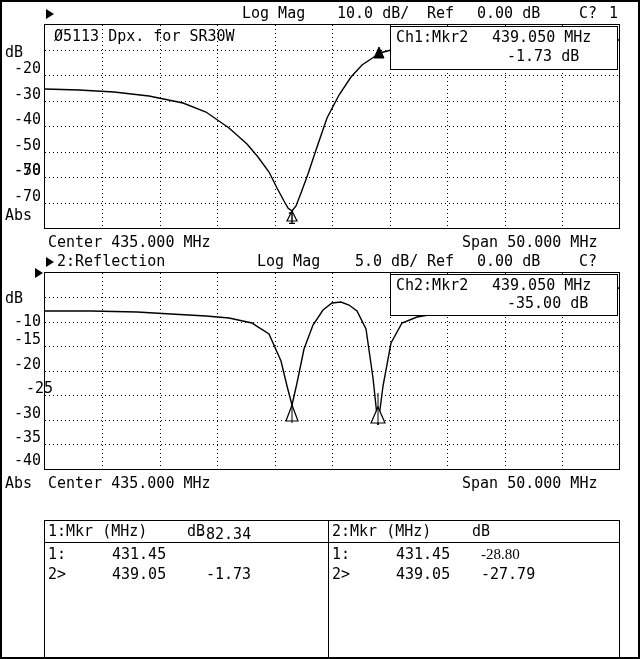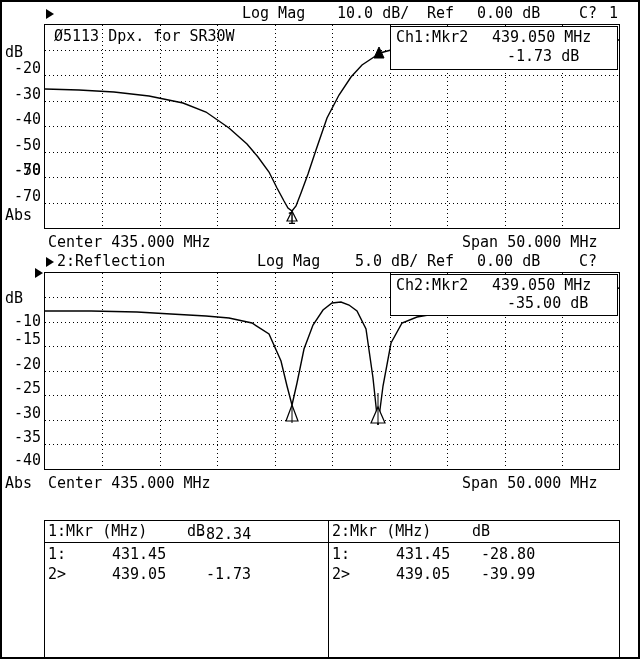--- a/index.html
+++ b/index.html
@@ -126,21 +126,21 @@
 
   <div style="position:absolute;left:388px;top:272px;width:228px;height:42px;border:1px solid #000;background:#fff;box-sizing:border-box;"></div>
   <div class="t" style="left:394px;top:275px;">Ch2:Mkr2</div>
   <div class="t" style="left:490px;top:275px;">439.050 MHz</div>
   <div class="t" style="left:505px;top:293px;">-35.00 dB</div>
 
   <div class="t" style="left:3px;top:288px;">dB</div>
   <div class="t" style="left:12px;top:311px;">-10</div>
   <div class="t" style="left:12px;top:329px;">-15</div>
   <div class="t" style="left:12px;top:354px;">-20</div>
-  <div class="t" style="left:12px;top:378px;">-25</div>
+  <div class="t" style="left:24px;top:378px;">-25</div>
   <div class="t" style="left:12px;top:403px;">-30</div>
   <div class="t" style="left:12px;top:427px;">-35</div>
   <div class="t" style="left:12px;top:450px;">-40</div>
   <div class="t" style="left:3px;top:473px;">Abs</div>
 
   <div class="t" style="left:46px;top:473px;">Center 435.000 MHz</div>
   <div class="t" style="left:460px;top:473px;">Span 50.000 MHz</div>
 
   <div class="bottomtable">
     <div class="tblsep" style="left:0;top:21px;width:100%;height:1px;"></div>
@@ -155,19 +155,19 @@
   <div class="t" style="left:46px;top:544px;">1:</div>
   <div class="t" style="left:110px;top:544px;">431.45</div>
   <div class="t" style="left:195px;top:524px;">-82.34</div>
 
   <div class="t" style="left:46px;top:564px;">2&gt;</div>
   <div class="t" style="left:110px;top:564px;">439.05</div>
   <div class="t" style="left:204px;top:564px;">-1.73</div>
 
   <div class="t" style="left:330px;top:544px;">1:</div>
   <div class="t" style="left:394px;top:544px;">431.45</div>
-  <div class="t" style="left:479px;top:544px;">-28.80</div>
+  <div class="t" style="left:479px;top:544px;font-family:Liberation Serif, serif;">-28.80</div>
 
   <div class="t" style="left:330px;top:564px;">2&gt;</div>
   <div class="t" style="left:394px;top:564px;">439.05</div>
-  <div class="t" style="left:479px;top:564px;">-39.99</div>
+  <div class="t" style="left:479px;top:564px;">-27.79</div>
 
 </div>
 
 </body></html>

